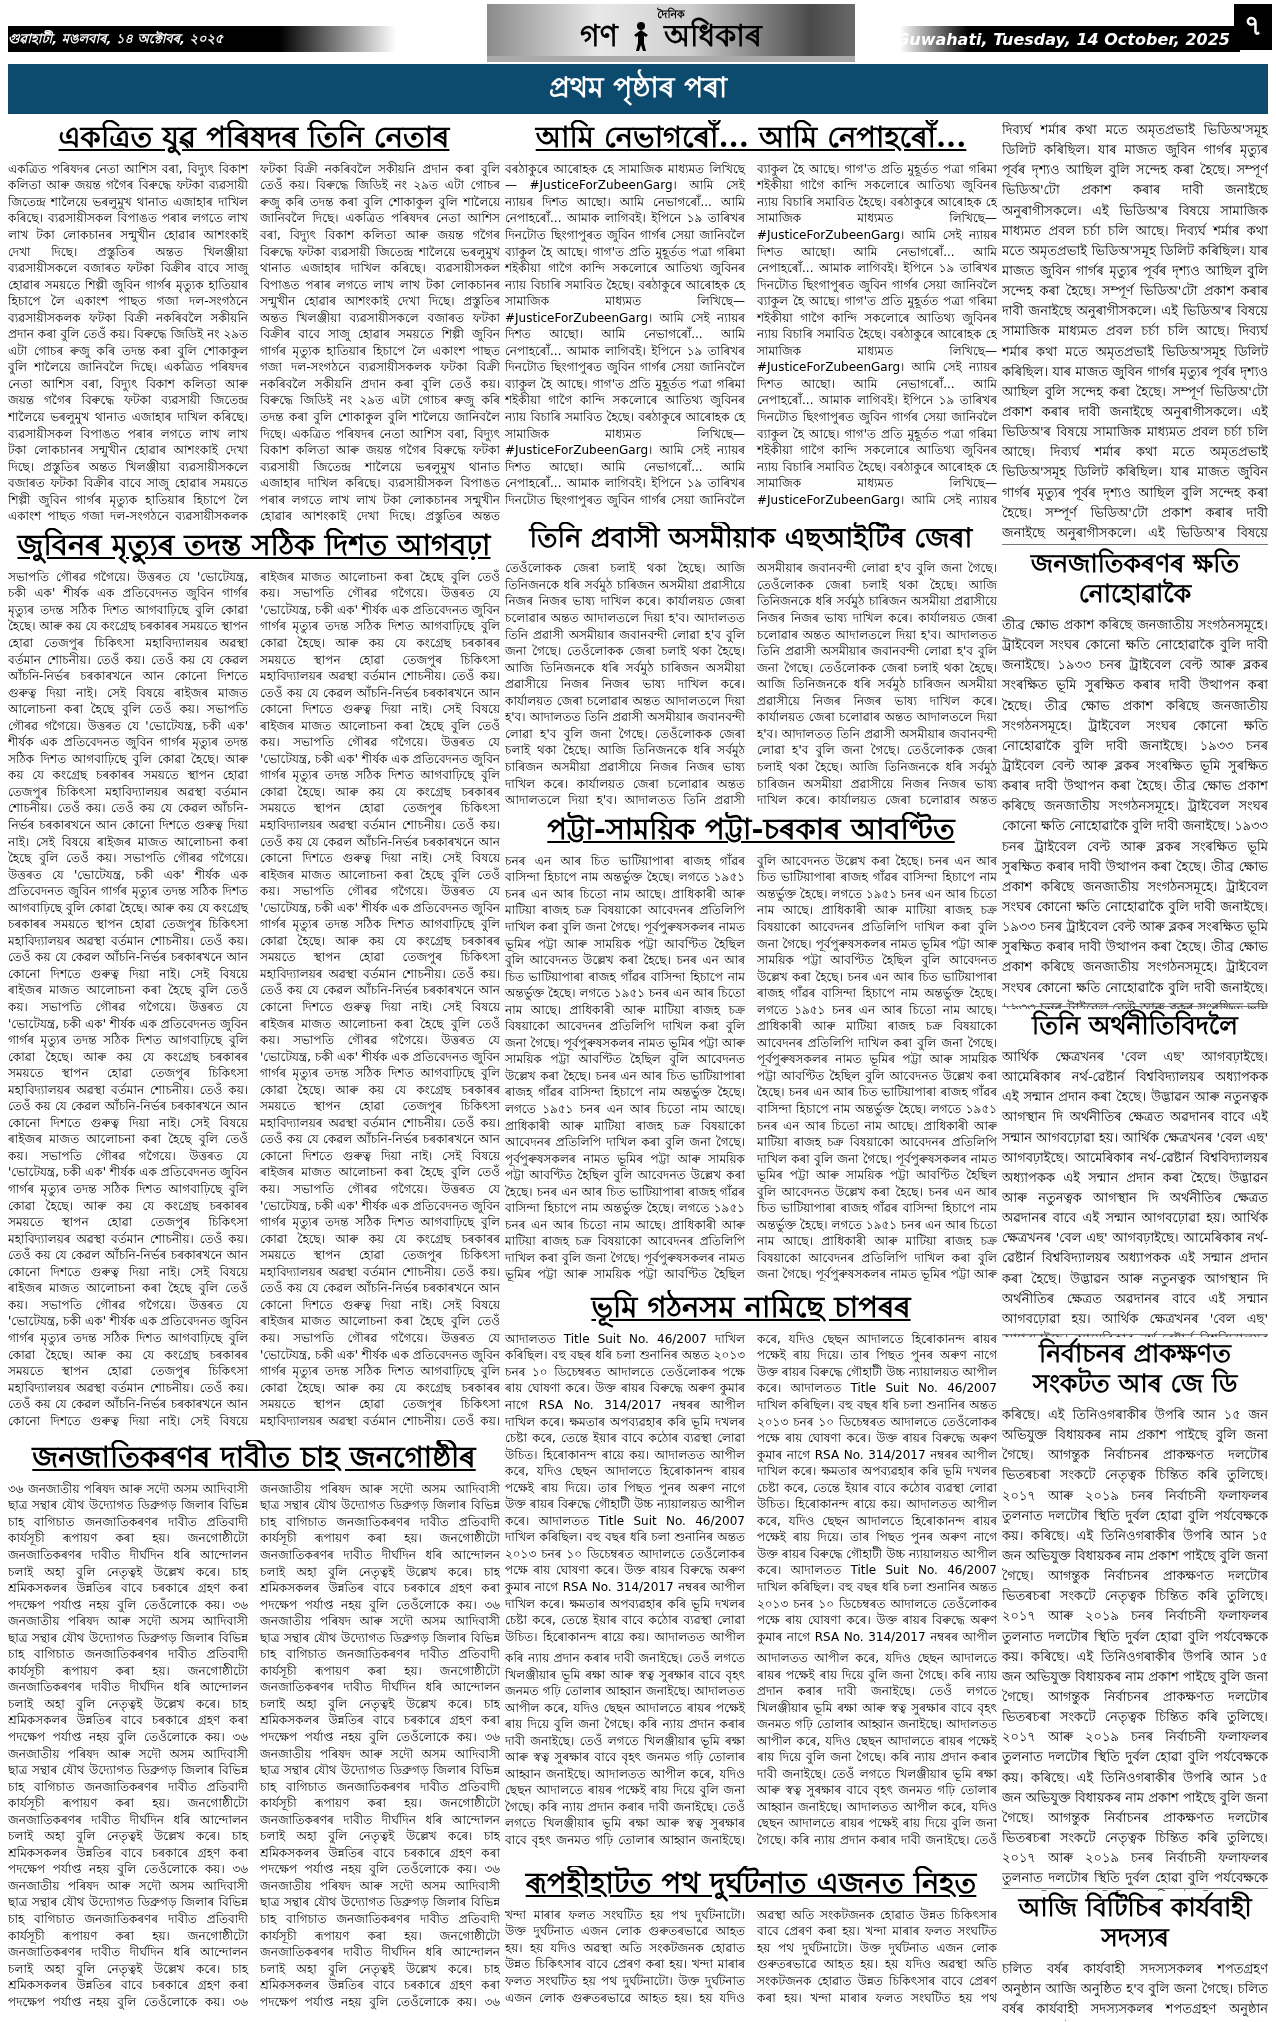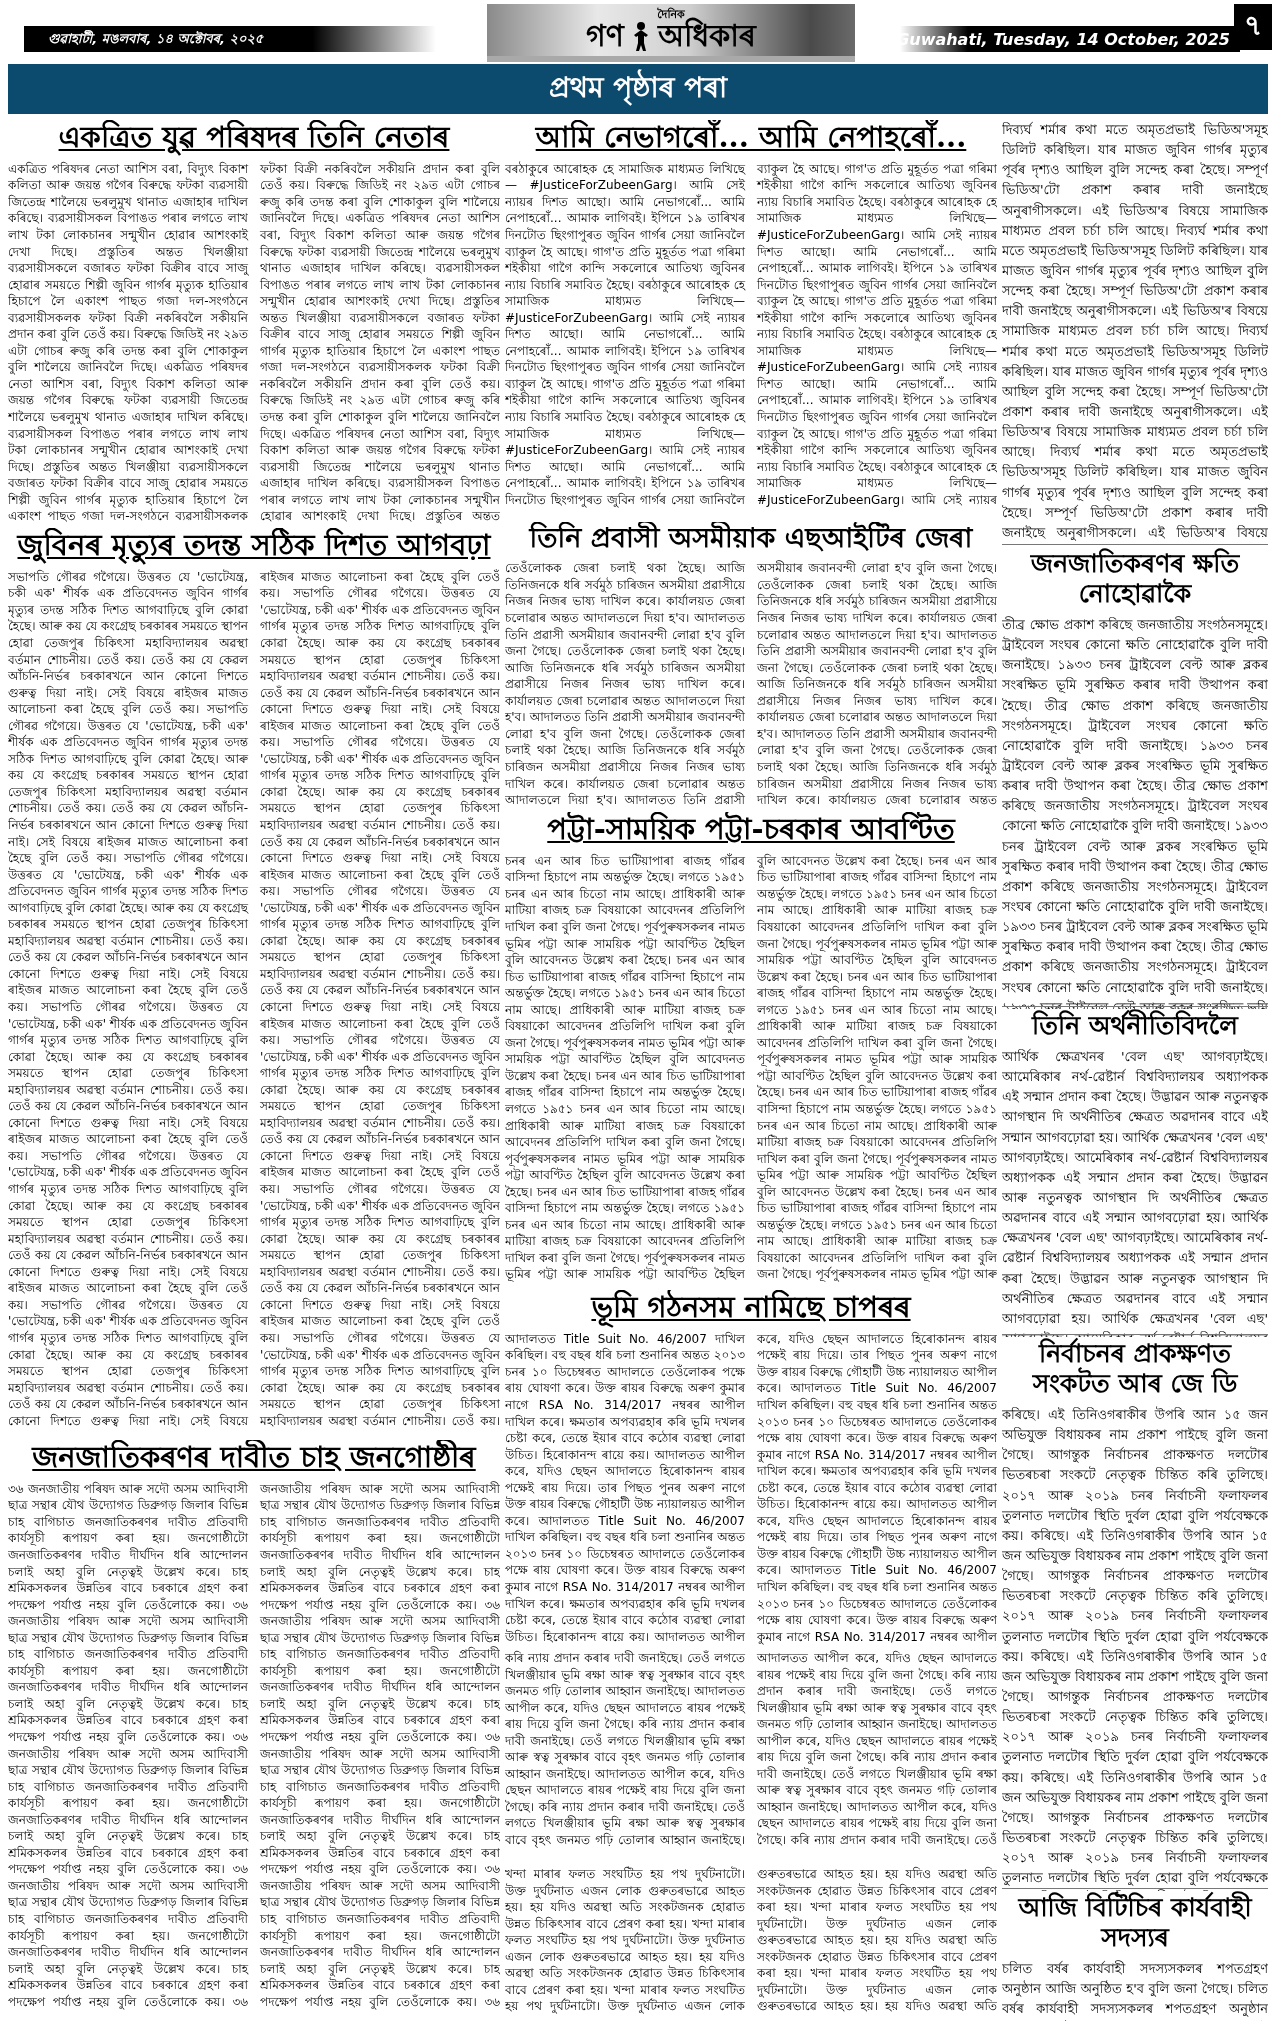--- a/index.html
+++ b/index.html
@@ -2,32 +2,32 @@
 <html><head>
 <meta charset="utf-8">
 <style>
   html,body{margin:0;padding:0;background:#e8e8e8;}
   .page{position:relative;width:1276px;height:2022px;background:#ffffff;overflow:hidden;
         font-family:"DejaVu Sans",sans-serif;color:#000;margin:0 auto;}
 
   
   .date-bar{position:absolute;height:26px;display:flex;align-items:center;color:#fff;
             font-weight:bold;font-style:italic;white-space:nowrap;overflow:hidden;}
-  .date-bar.left{left:24px;top:26px;width:388px;font-size:13px;padding-left:24px;
+  .date-bar.left{left:8px;top:26px;width:388px;font-size:13px;
             background:linear-gradient(90deg,#000 0%,#000 70%,#fff 100%);}
   .date-bar.right{left:900px;top:26px;width:330px;font-size:16px;justify-content:flex-end;padding-right:10px;
             background:linear-gradient(90deg,#fff 0%,#000 20%,#000 100%);}
   .page-num{position:absolute;left:1234px;top:4px;width:38px;height:46px;background:#000;color:#fff;
             display:flex;align-items:center;justify-content:center;font-size:28px;font-weight:bold;}
   .masthead{position:absolute;left:487px;top:4px;width:368px;height:52px;
             background:linear-gradient(90deg,#8a8a8a 0%,#e8e8e8 30%,#cfcfcf 55%,#4a4a4a 88%,#6a6a6a 100%);
             display:flex;flex-direction:column;align-items:center;justify-content:center;
             border-bottom:6px solid #a9a9a9;}
   .masthead .tagline{font-size:11px;font-weight:bold;line-height:1;margin-bottom:1px;}
-  .masthead .title-row{display:flex;align-items:flex-start;gap:6px;font-size:30px;font-weight:bold;
+  .masthead .title-row{display:flex;align-items:flex-start;gap:12px;font-size:30px;font-weight:bold;
             font-family:"DejaVu Serif",serif;line-height:1;}
   .banner{position:absolute;left:8px;top:64px;width:1260px;height:50px;background:#0c4a6e;color:#fff;
           display:flex;align-items:center;justify-content:center;font-size:28px;font-weight:bold;
           font-family:"DejaVu Serif",serif;}
 
   
   .article{position:absolute;overflow:hidden;}
   .headline{font-family:"DejaVu Serif",serif;font-weight:bold;text-align:center;line-height:1.2;
             margin:0 0 6px 0;}
   .h-big{font-size:29px;text-decoration:underline;}
@@ -143,20 +143,21 @@
   <div class="article" style="left:505px;top:1650px;width:492px;height:214px;">
     <div class="art-inner">
       <div class="bodywrap">
           <div class="body-cols">কৰি ন্যায় প্ৰদান কৰাৰ দাবী জনাইছে। তেওঁ লগতে খিলঞ্জীয়াৰ ভূমি ৰক্ষা আৰু স্বত্ব সুৰক্ষাৰ বাবে বৃহৎ জনমত গঢ়ি তোলাৰ আহ্বান জনাইছে। আদালতত আপীল কৰে, যদিও ছেছন আদালতে ৰায়ৰ পক্ষেই ৰায় দিয়ে বুলি জনা গৈছে। কৰি ন্যায় প্ৰদান কৰাৰ দাবী জনাইছে। তেওঁ লগতে খিলঞ্জীয়াৰ ভূমি ৰক্ষা আৰু স্বত্ব সুৰক্ষাৰ বাবে বৃহৎ জনমত গঢ়ি তোলাৰ আহ্বান জনাইছে। আদালতত আপীল কৰে, যদিও ছেছন আদালতে ৰায়ৰ পক্ষেই ৰায় দিয়ে বুলি জনা গৈছে। কৰি ন্যায় প্ৰদান কৰাৰ দাবী জনাইছে। তেওঁ লগতে খিলঞ্জীয়াৰ ভূমি ৰক্ষা আৰু স্বত্ব সুৰক্ষাৰ বাবে বৃহৎ জনমত গঢ়ি তোলাৰ আহ্বান জনাইছে। আদালতত আপীল কৰে, যদিও ছেছন আদালতে ৰায়ৰ পক্ষেই ৰায় দিয়ে বুলি জনা গৈছে। কৰি ন্যায় প্ৰদান কৰাৰ দাবী জনাইছে। তেওঁ লগতে খিলঞ্জীয়াৰ ভূমি ৰক্ষা আৰু স্বত্ব সুৰক্ষাৰ বাবে বৃহৎ জনমত গঢ়ি তোলাৰ আহ্বান জনাইছে। আদালতত আপীল কৰে, যদিও ছেছন আদালতে ৰায়ৰ পক্ষেই ৰায় দিয়ে বুলি জনা গৈছে। কৰি ন্যায় প্ৰদান কৰাৰ দাবী জনাইছে। তেওঁ লগতে খিলঞ্জীয়াৰ ভূমি ৰক্ষা আৰু স্বত্ব সুৰক্ষাৰ বাবে বৃহৎ জনমত গঢ়ি তোলাৰ আহ্বান জনাইছে। আদালতত আপীল কৰে, যদিও ছেছন আদালতে ৰায়ৰ পক্ষেই ৰায় দিয়ে বুলি জনা গৈছে। কৰি ন্যায় প্ৰদান কৰাৰ দাবী জনাইছে। তেওঁ লগতে খিলঞ্জীয়াৰ ভূমি ৰক্ষা আৰু স্বত্ব সুৰক্ষাৰ বাবে বৃহৎ জনমত গঢ়ি তোলাৰ আহ্বান জনাইছে। আদালতত আপীল কৰে, যদিও ছেছন আদালতে ৰায়ৰ পক্ষেই ৰায় দিয়ে বুলি জনা গৈছে। কৰি ন্যায় প্ৰদান কৰাৰ দাবী জনাইছে। তেওঁ লগতে খিলঞ্জীয়াৰ ভূমি ৰক্ষা আৰু স্বত্ব সুৰক্ষাৰ বাবে বৃহৎ জনমত গঢ়ি তোলাৰ আহ্বান জনাইছে। আদালতত আপীল কৰে, যদিও ছেছন আদালতে ৰায়ৰ পক্ষেই ৰায় দিয়ে বুলি জনা গৈছে। কৰি ন্যায় প্ৰদান কৰাৰ দাবী জনাইছে। তেওঁ লগতে খিলঞ্জীয়াৰ ভূমি ৰক্ষা আৰু স্বত্ব সুৰক্ষাৰ বাবে বৃহৎ জনমত গঢ়ি তোলাৰ আহ্বান জনাইছে। আদালতত আপীল কৰে, যদিও ছেছন আদালতে ৰায়ৰ পক্ষেই ৰায় দিয়ে বুলি জনা গৈছে। কৰি ন্যায় প্ৰদান কৰাৰ দাবী জনাইছে। তেওঁ লগতে খিলঞ্জীয়াৰ ভূমি ৰক্ষা আৰু স্বত্ব সুৰক্ষাৰ বাবে বৃহৎ জনমত গঢ়ি তোলাৰ আহ্বান জনাইছে। আদালতত আপীল কৰে, যদিও ছেছন আদালতে ৰায়ৰ পক্ষেই ৰায় দিয়ে বুলি জনা গৈছে। কৰি ন্যায় প্ৰদান কৰাৰ দাবী জনাইছে। তেওঁ লগতে খিলঞ্জীয়াৰ ভূমি ৰক্ষা আৰু স্বত্ব সুৰক্ষাৰ বাবে বৃহৎ জনমত গঢ়ি তোলাৰ আহ্বান জনাইছে। আদালতত আপীল কৰে, যদিও ছেছন আদালতে ৰায়ৰ পক্ষেই ৰায় দিয়ে বুলি জনা গৈছে।</div>
         </div>
     </div>
   </div>
 
   <div class="article" style="left:505px;top:1866px;width:492px;height:150px;">
     <div class="art-inner">
+      <h2 class="headline h-big">ৰূপহীহাটত পথ দুৰ্ঘটনাত এজনত নিহত</h2>
       <div class="bodywrap">
           <div class="body-cols">খন্দা মাৰাৰ ফলত সংঘটিত হয় পথ দুৰ্ঘটনাটো। উক্ত দুৰ্ঘটনাত এজন লোক গুৰুতৰভাৱে আহত হয়। হয় যদিও অৱস্থা অতি সংকটজনক হোৱাত উন্নত চিকিৎসাৰ বাবে প্ৰেৰণ কৰা হয়। খন্দা মাৰাৰ ফলত সংঘটিত হয় পথ দুৰ্ঘটনাটো। উক্ত দুৰ্ঘটনাত এজন লোক গুৰুতৰভাৱে আহত হয়। হয় যদিও অৱস্থা অতি সংকটজনক হোৱাত উন্নত চিকিৎসাৰ বাবে প্ৰেৰণ কৰা হয়। খন্দা মাৰাৰ ফলত সংঘটিত হয় পথ দুৰ্ঘটনাটো। উক্ত দুৰ্ঘটনাত এজন লোক গুৰুতৰভাৱে আহত হয়। হয় যদিও অৱস্থা অতি সংকটজনক হোৱাত উন্নত চিকিৎসাৰ বাবে প্ৰেৰণ কৰা হয়। খন্দা মাৰাৰ ফলত সংঘটিত হয় পথ দুৰ্ঘটনাটো। উক্ত দুৰ্ঘটনাত এজন লোক গুৰুতৰভাৱে আহত হয়। হয় যদিও অৱস্থা অতি সংকটজনক হোৱাত উন্নত চিকিৎসাৰ বাবে প্ৰেৰণ কৰা হয়। খন্দা মাৰাৰ ফলত সংঘটিত হয় পথ দুৰ্ঘটনাটো। উক্ত দুৰ্ঘটনাত এজন লোক গুৰুতৰভাৱে আহত হয়। হয় যদিও অৱস্থা অতি সংকটজনক হোৱাত উন্নত চিকিৎসাৰ বাবে প্ৰেৰণ কৰা হয়। খন্দা মাৰাৰ ফলত সংঘটিত হয় পথ দুৰ্ঘটনাটো। উক্ত দুৰ্ঘটনাত এজন লোক গুৰুতৰভাৱে আহত হয়। হয় যদিও অৱস্থা অতি সংকটজনক হোৱাত উন্নত চিকিৎসাৰ বাবে প্ৰেৰণ কৰা হয়। খন্দা মাৰাৰ ফলত সংঘটিত হয় পথ দুৰ্ঘটনাটো। উক্ত দুৰ্ঘটনাত এজন লোক গুৰুতৰভাৱে আহত হয়। হয় যদিও অৱস্থা অতি সংকটজনক হোৱাত উন্নত চিকিৎসাৰ বাবে প্ৰেৰণ কৰা হয়। খন্দা মাৰাৰ ফলত সংঘটিত হয় পথ দুৰ্ঘটনাটো। উক্ত দুৰ্ঘটনাত এজন লোক গুৰুতৰভাৱে আহত হয়। হয় যদিও অৱস্থা অতি সংকটজনক হোৱাত উন্নত চিকিৎসাৰ বাবে প্ৰেৰণ কৰা হয়। খন্দা মাৰাৰ ফলত সংঘটিত হয় পথ দুৰ্ঘটনাটো। উক্ত দুৰ্ঘটনাত এজন লোক গুৰুতৰভাৱে আহত হয়। হয় যদিও অৱস্থা অতি সংকটজনক হোৱাত উন্নত চিকিৎসাৰ বাবে প্ৰেৰণ কৰা হয়। খন্দা মাৰাৰ ফলত সংঘটিত হয় পথ দুৰ্ঘটনাটো। উক্ত দুৰ্ঘটনাত এজন লোক গুৰুতৰভাৱে আহত হয়। হয় যদিও অৱস্থা অতি সংকটজনক হোৱাত উন্নত চিকিৎসাৰ বাবে প্ৰেৰণ কৰা হয়।</div>
         </div>
     </div>
   </div>
 
   <div class="article" style="left:1002px;top:120px;width:266px;height:422px;">
     <div class="art-inner">
       <div class="bodywrap">
           <div class="body-single">দিব্যৰ্ঘ শৰ্মাৰ কথা মতে অমৃতপ্ৰভাই ভিডিঅ'সমূহ ডিলিট কৰিছিল। যাৰ মাজত জুবিন গাৰ্গৰ মৃত্যুৰ পূৰ্বৰ দৃশ্যও আছিল বুলি সন্দেহ কৰা হৈছে। সম্পূৰ্ণ ভিডিঅ'টো প্ৰকাশ কৰাৰ দাবী জনাইছে অনুৰাগীসকলে। এই ভিডিঅ'ৰ বিষয়ে সামাজিক মাধ্যমত প্ৰবল চৰ্চা চলি আছে। দিব্যৰ্ঘ শৰ্মাৰ কথা মতে অমৃতপ্ৰভাই ভিডিঅ'সমূহ ডিলিট কৰিছিল। যাৰ মাজত জুবিন গাৰ্গৰ মৃত্যুৰ পূৰ্বৰ দৃশ্যও আছিল বুলি সন্দেহ কৰা হৈছে। সম্পূৰ্ণ ভিডিঅ'টো প্ৰকাশ কৰাৰ দাবী জনাইছে অনুৰাগীসকলে। এই ভিডিঅ'ৰ বিষয়ে সামাজিক মাধ্যমত প্ৰবল চৰ্চা চলি আছে। দিব্যৰ্ঘ শৰ্মাৰ কথা মতে অমৃতপ্ৰভাই ভিডিঅ'সমূহ ডিলিট কৰিছিল। যাৰ মাজত জুবিন গাৰ্গৰ মৃত্যুৰ পূৰ্বৰ দৃশ্যও আছিল বুলি সন্দেহ কৰা হৈছে। সম্পূৰ্ণ ভিডিঅ'টো প্ৰকাশ কৰাৰ দাবী জনাইছে অনুৰাগীসকলে। এই ভিডিঅ'ৰ বিষয়ে সামাজিক মাধ্যমত প্ৰবল চৰ্চা চলি আছে। দিব্যৰ্ঘ শৰ্মাৰ কথা মতে অমৃতপ্ৰভাই ভিডিঅ'সমূহ ডিলিট কৰিছিল। যাৰ মাজত জুবিন গাৰ্গৰ মৃত্যুৰ পূৰ্বৰ দৃশ্যও আছিল বুলি সন্দেহ কৰা হৈছে। সম্পূৰ্ণ ভিডিঅ'টো প্ৰকাশ কৰাৰ দাবী জনাইছে অনুৰাগীসকলে। এই ভিডিঅ'ৰ বিষয়ে সামাজিক মাধ্যমত প্ৰবল চৰ্চা চলি আছে। দিব্যৰ্ঘ শৰ্মাৰ কথা মতে অমৃতপ্ৰভাই ভিডিঅ'সমূহ ডিলিট কৰিছিল। যাৰ মাজত জুবিন গাৰ্গৰ মৃত্যুৰ পূৰ্বৰ দৃশ্যও আছিল বুলি সন্দেহ কৰা হৈছে। সম্পূৰ্ণ ভিডিঅ'টো প্ৰকাশ কৰাৰ দাবী জনাইছে অনুৰাগীসকলে। এই ভিডিঅ'ৰ বিষয়ে সামাজিক মাধ্যমত প্ৰবল চৰ্চা চলি আছে। দিব্যৰ্ঘ শৰ্মাৰ কথা মতে অমৃতপ্ৰভাই ভিডিঅ'সমূহ ডিলিট কৰিছিল। যাৰ মাজত জুবিন গাৰ্গৰ মৃত্যুৰ পূৰ্বৰ দৃশ্যও আছিল বুলি সন্দেহ কৰা হৈছে। সম্পূৰ্ণ ভিডিঅ'টো প্ৰকাশ কৰাৰ দাবী জনাইছে অনুৰাগীসকলে। এই ভিডিঅ'ৰ বিষয়ে সামাজিক মাধ্যমত প্ৰবল চৰ্চা চলি আছে।</div>

